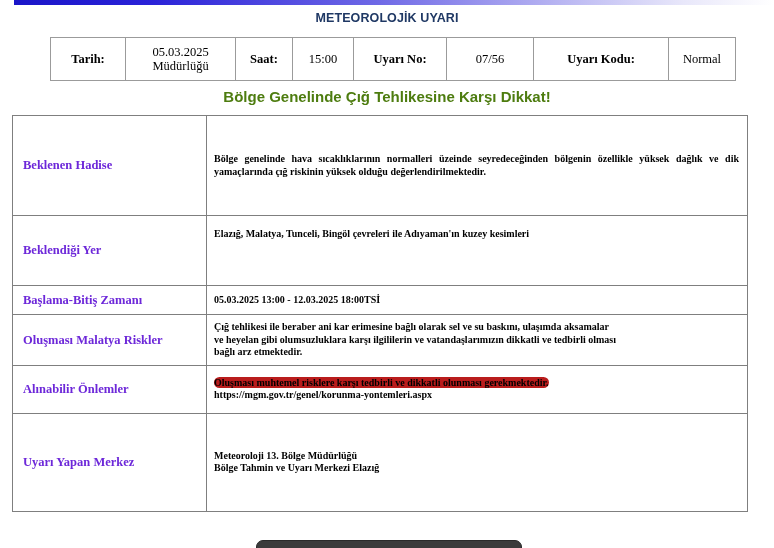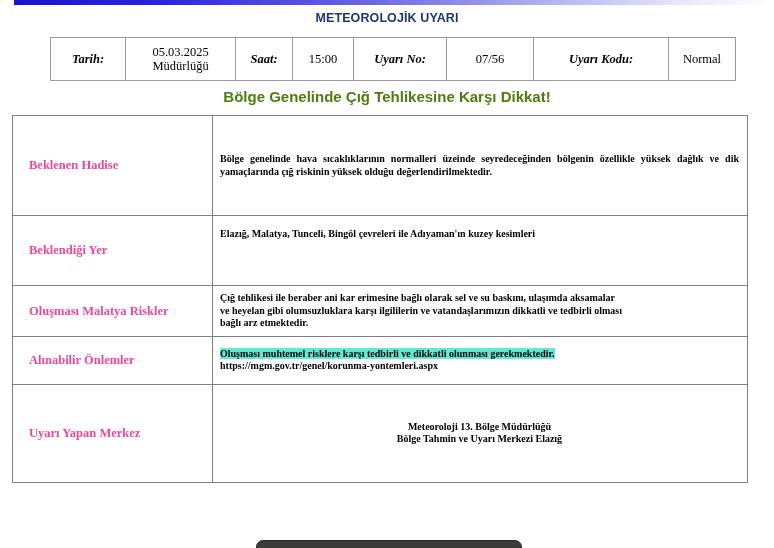--- a/index.html
+++ b/index.html
@@ -51,21 +51,21 @@
   .info-table td {
     border: 1px solid #9b9b9b;
     height: 42px;
     text-align: center;
     vertical-align: middle;
     color: #000000;
     font-size: 12.5px;
     padding: 0 2px;
     line-height: 1.15;
   }
-  .info-table td.lbl { font-weight: bold; font-style: italic; }
+  .info-table td.lbl { font-weight: bold; }
   .info-table td.val { font-weight: normal; }
 
   
   .red-headline {
     position: absolute;
     left: 0;
     top: 88px;
     width: 774px;
     text-align: center;
     font-family: "Liberation Sans", "DejaVu Sans", sans-serif;
@@ -83,25 +83,25 @@
     border-collapse: collapse;
     table-layout: fixed;
   }
   .detail-table td {
     border: 1px solid #7f7f7f;
     vertical-align: middle;
     padding: 6px 8px;
   }
   .detail-table td.label {
     width: 175px;
-    color: #ec4899;
+    color: #6d28d9;
     font-weight: bold;
     font-size: 12.5px;
     line-height: 1.3;
-    padding-left: 16px;
+    padding-left: 10px;
   }
   .detail-table td.content {
     color: #000000;
     font-weight: bold;
     font-size: 10px;
     line-height: 1.25;
     padding-left: 7px;
   }
 
   .r-hadise    { height: 100px; }
@@ -111,27 +111,27 @@
   .r-onlemler  { height: 48px;  }
   .r-merkez    { height: 98px;  }
 
   .justify {
     text-align: justify;
     line-height: 1.85;
   }
   .tight { line-height: 1.28; }
 
   .highlight {
-    background: #5eead4;
+    background: #b91c1c;
     display: inline;
+    border-radius: 7px;
   }
   .url-line { display: block; }
 
   .center-block {
-    text-align: center;
     line-height: 2.0;
     font-size: 13.5px;
   }
 
   
   .overflow-text {
     white-space: nowrap;
     overflow: visible;
   }
 
@@ -177,20 +177,24 @@
 <table class="detail-table">
   <tbody>
       <tr class="r-hadise">
     <td class="label">Beklenen Hadise</td>
     <td class="content justify">Bölge genelinde hava sıcaklıklarının normalleri üzeinde seyredeceğinden bölgenin özellikle yüksek dağlık ve dik yamaçlarında çığ riskinin yüksek olduğu değerlendirilmektedir.</td>
   </tr>
   <tr class="r-yer">
     <td class="label">Beklendiği Yer</td>
     <td class="content" style="vertical-align:top;padding-top:12px">Elazığ, Malatya, Tunceli, Bingöl çevreleri ile Adıyaman'ın kuzey kesimleri</td>
   </tr>
+  <tr class="r-zaman">
+    <td class="label">Başlama-Bitiş Zamanı</td>
+    <td class="content">05.03.2025 13:00 - 12.03.2025 18:00TSİ</td>
+  </tr>
   <tr class="r-riskler">
     <td class="label">Oluşması Malatya Riskler</td>
     <td class="content tight" style="padding-right:2px">
       <div class="overflow-text">Çığ tehlikesi ile beraber ani kar erimesine bağlı olarak sel ve su baskını, ulaşımda aksamalar</div>
       <div class="overflow-text">ve heyelan gibi olumsuzluklara karşı ilgililerin ve vatandaşlarımızın dikkatli ve tedbirli olması</div>
       <div>bağlı arz etmektedir.</div>
     </td>
   </tr>
   <tr class="r-onlemler">
     <td class="label">Alınabilir Önlemler</td>

